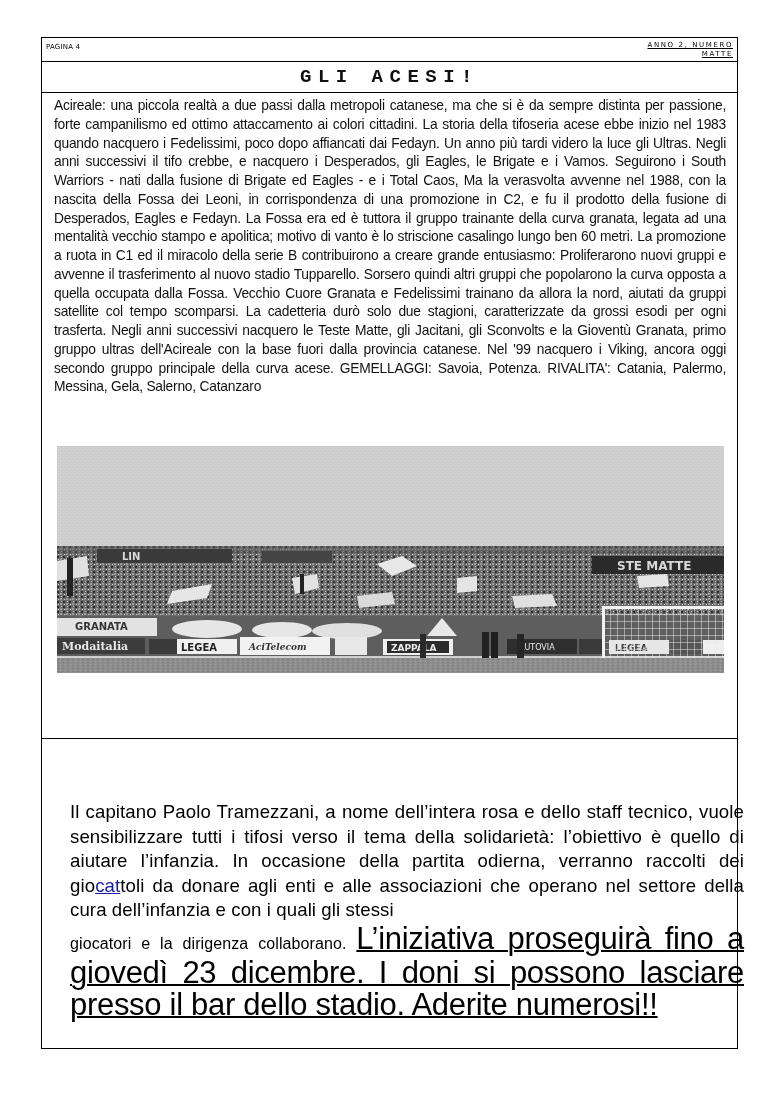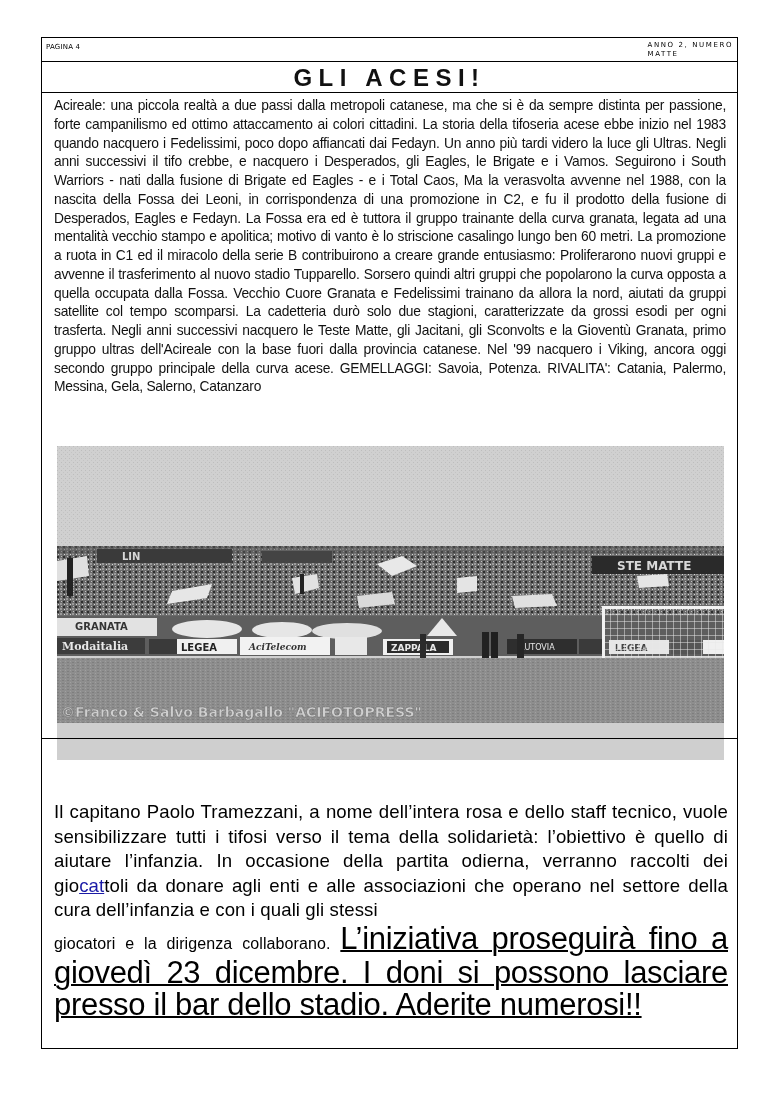--- a/index.html
+++ b/index.html
@@ -7,51 +7,51 @@
   .page-frame {
     position: absolute; left: 41px; top: 37px; width: 697px; height: 1012px;
     border: 1px solid #000; box-sizing: border-box;
   }
   .hdr-row {
     position: absolute; left: 0; top: 0; width: 100%; height: 24px;
     border-bottom: 1px solid #000; box-sizing: border-box;
     font-family: "DejaVu Sans", sans-serif; font-size: 7px; color: #000;
   }
   .hdr-left { position: absolute; left: 4px; top: 5px; letter-spacing: 0.2px; }
-  .hdr-right { position: absolute; right: 4px; top: 3px; text-align: left; letter-spacing: 1.6px; line-height: 9px; }
+  .hdr-right { position: absolute; right: 4px; top: 3px; text-align: right; letter-spacing: 1.6px; line-height: 9px; text-decoration: underline; }
   .title-row {
     position: absolute; left: 0; top: 24px; width: 100%; height: 31px;
     border-bottom: 1px solid #000; box-sizing: border-box; text-align: center;
   }
   .title-1 {
-    font-family: Liberation Sans, sans-serif; font-weight: bold; font-size: 24px;
+    font-family: Liberation Mono, monospace; font-weight: bold; font-size: 19px;
     letter-spacing: 6.5px; line-height: 31px; color: #111;
   }
   .body-1 {
     position: absolute; left: 12px; top: 58px; width: 672px;
     font-family: "Liberation Sans", sans-serif; font-size: 14.4px; line-height: 18.75px;
     color: #111; text-align: justify; letter-spacing: -0.25px; transform: scaleX(0.96); transform-origin: left top;
     width: 700px;
   }
   .photo {
-    position: absolute; left: 15px; top: 408px; width: 667px; height: 314px;
+    position: absolute; left: 15px; top: 408px; width: 667px; height: 227px;
     overflow: hidden; background: #cfcfcf;
   }
   .photo svg { display: block; }
   .divider-2 { position: absolute; left: 0; top: 700px; width: 100%; height: 0; border-top: 1px solid #000; }
   .title-row-2 {
     position: absolute; left: 0; top: 701px; width: 100%; height: 52px;
     border-bottom: 1px solid #000; box-sizing: border-box; text-align: center;
   }
   .title-2 {
     font-family: "DejaVu Sans", sans-serif; font-weight: bold; font-size: 31px;
     line-height: 52px; color: #000; letter-spacing: -0.6px;
   }
   .body-2 {
-    position: absolute; left: 12px; top: 762px; width: 674px;
+    position: absolute; left: 28px; top: 762px; width: 674px;
     font-family: "Liberation Sans", sans-serif; font-size: 18.6px; line-height: 24.6px;
     color: #000; text-align: justify; letter-spacing: 0.1px;
   }
   .body-2 .small { font-size: 16px; margin-top: 20px; }
   .link { color: #1a1aa6; text-decoration: underline; }
   .emph {
     font-family: "Liberation Sans", sans-serif; font-weight: normal; font-size: 31px;
     text-decoration: underline; text-decoration-thickness: 2px; letter-spacing: -0.3px;
     display: inline; line-height: 32px;
   }

